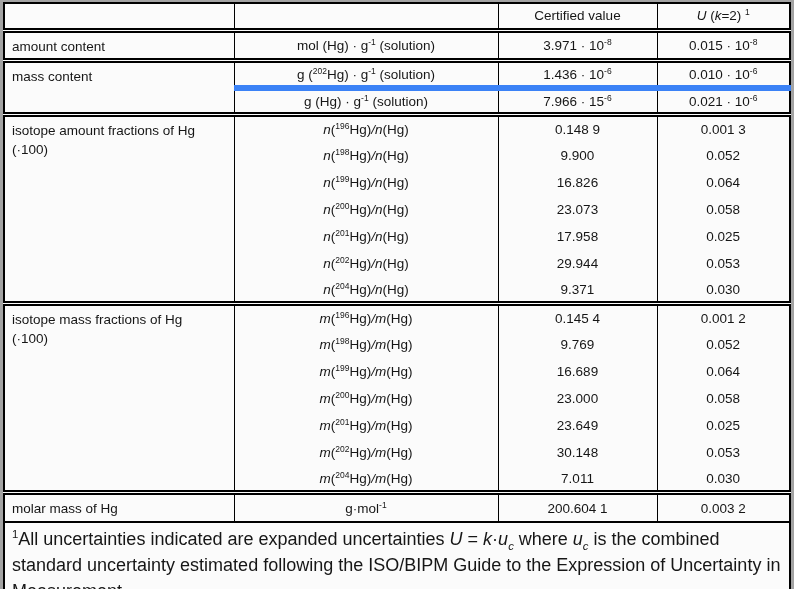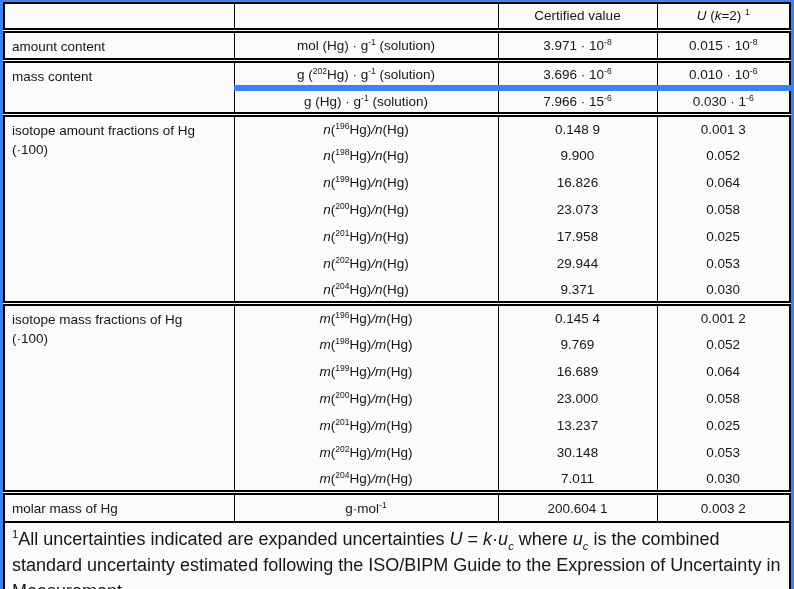--- a/index.html
+++ b/index.html
@@ -5,21 +5,21 @@
   * { box-sizing: border-box; }
   html, body { margin: 0; padding: 0; }
   body {
     width: 794px; height: 589px;
     background: #ececec;
     font-family: "Liberation Sans", "DejaVu Sans", sans-serif;
   }
   .page {
     width: 794px; height: 589px;
     padding: 2px 3px 4px 3px;
-    background: #3b82f6;
+    background: #a3a3a3;
   }
   table {
     border-collapse: collapse;
     width: 100%;
     height: 581px;
     table-layout: fixed;
     background: #fbfbfb;
     color: #161616;
     font-size: 13.5px;
     border: 2px solid #000;
@@ -75,27 +75,27 @@
     <tbody>
         <tr class="section-start">
           <td class="group-cell" rowspan="1">amount content</td>
           <td class="c-q"><span>mol (Hg) · g</span><sup>-1</sup><span> (solution)</span></td>
           <td class="c-v"><span>3.971 · 10</span><sup>-8</sup></td>
           <td class="c-u"><span>0.015 · 10</span><sup>-8</sup></td>
         </tr>
         <tr class="section-start">
           <td class="group-cell" rowspan="2">mass content</td>
           <td class="c-q"><span>g (</span><sup>202</sup><span>Hg) · g</span><sup>-1</sup><span> (solution)</span></td>
-          <td class="c-v"><span>3.696 · 10</span><sup>-6</sup></td>
+          <td class="c-v"><span>1.436 · 10</span><sup>-6</sup></td>
           <td class="c-u"><span>0.010 · 10</span><sup>-6</sup></td>
         </tr>
         <tr class="divided">
           <td class="c-q"><span>g (Hg) · g</span><sup>-1</sup><span> (solution)</span></td>
           <td class="c-v"><span>7.966 · 15</span><sup>-6</sup></td>
-          <td class="c-u"><span>0.030 · 1</span><sup>-6</sup></td>
+          <td class="c-u"><span>0.021 · 10</span><sup>-6</sup></td>
         </tr>
         <tr class="section-start">
           <td class="group-cell" rowspan="7">isotope amount fractions of Hg<br>(·100)</td>
           <td class="c-q"><span class="it">n</span><span>(</span><sup>196</sup><span>Hg)</span><span class="it">/n</span><span>(Hg)</span></td>
           <td class="c-v"><span>0.148 9</span></td>
           <td class="c-u"><span>0.001 3</span></td>
         </tr>
         <tr>
           <td class="c-q"><span class="it">n</span><span>(</span><sup>198</sup><span>Hg)</span><span class="it">/n</span><span>(Hg)</span></td>
           <td class="c-v"><span>9.900</span></td>
@@ -142,21 +142,21 @@
           <td class="c-v"><span>16.689</span></td>
           <td class="c-u"><span>0.064</span></td>
         </tr>
         <tr>
           <td class="c-q"><span class="it">m</span><span>(</span><sup>200</sup><span>Hg)</span><span class="it">/m</span><span>(Hg)</span></td>
           <td class="c-v"><span>23.000</span></td>
           <td class="c-u"><span>0.058</span></td>
         </tr>
         <tr>
           <td class="c-q"><span class="it">m</span><span>(</span><sup>201</sup><span>Hg)</span><span class="it">/m</span><span>(Hg)</span></td>
-          <td class="c-v"><span>13.237</span></td>
+          <td class="c-v"><span>23.649</span></td>
           <td class="c-u"><span>0.025</span></td>
         </tr>
         <tr>
           <td class="c-q"><span class="it">m</span><span>(</span><sup>202</sup><span>Hg)</span><span class="it">/m</span><span>(Hg)</span></td>
           <td class="c-v"><span>30.148</span></td>
           <td class="c-u"><span>0.053</span></td>
         </tr>
         <tr>
           <td class="c-q"><span class="it">m</span><span>(</span><sup>204</sup><span>Hg)</span><span class="it">/m</span><span>(Hg)</span></td>
           <td class="c-v"><span>7.011</span></td>

